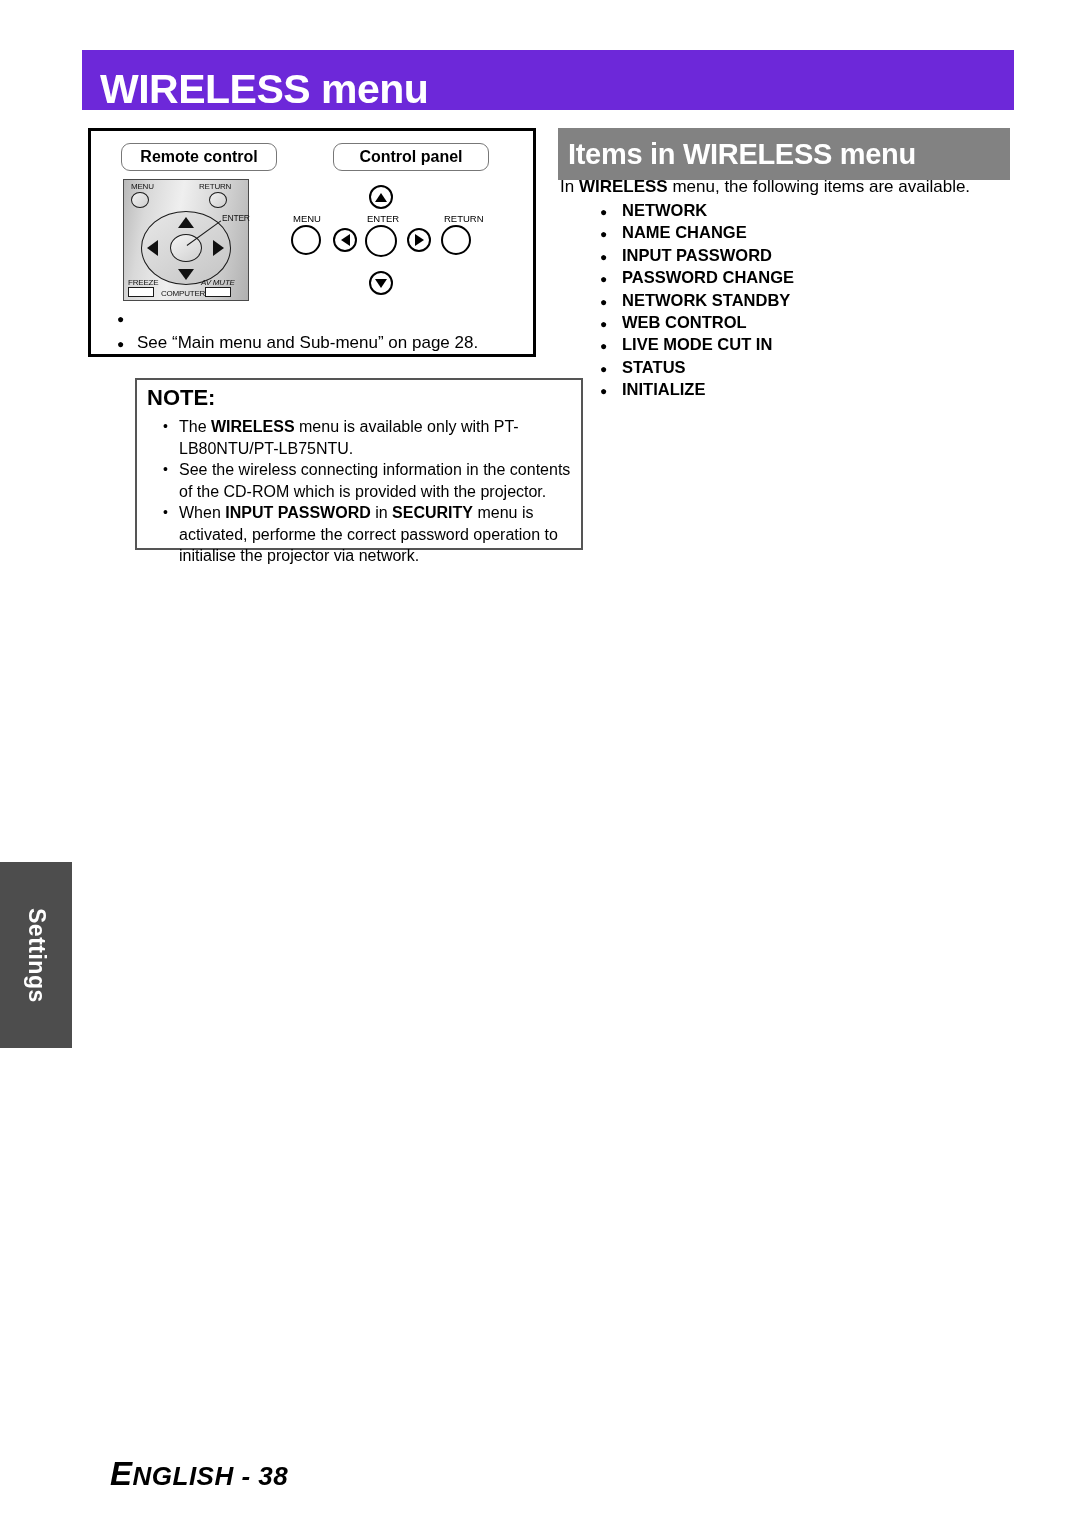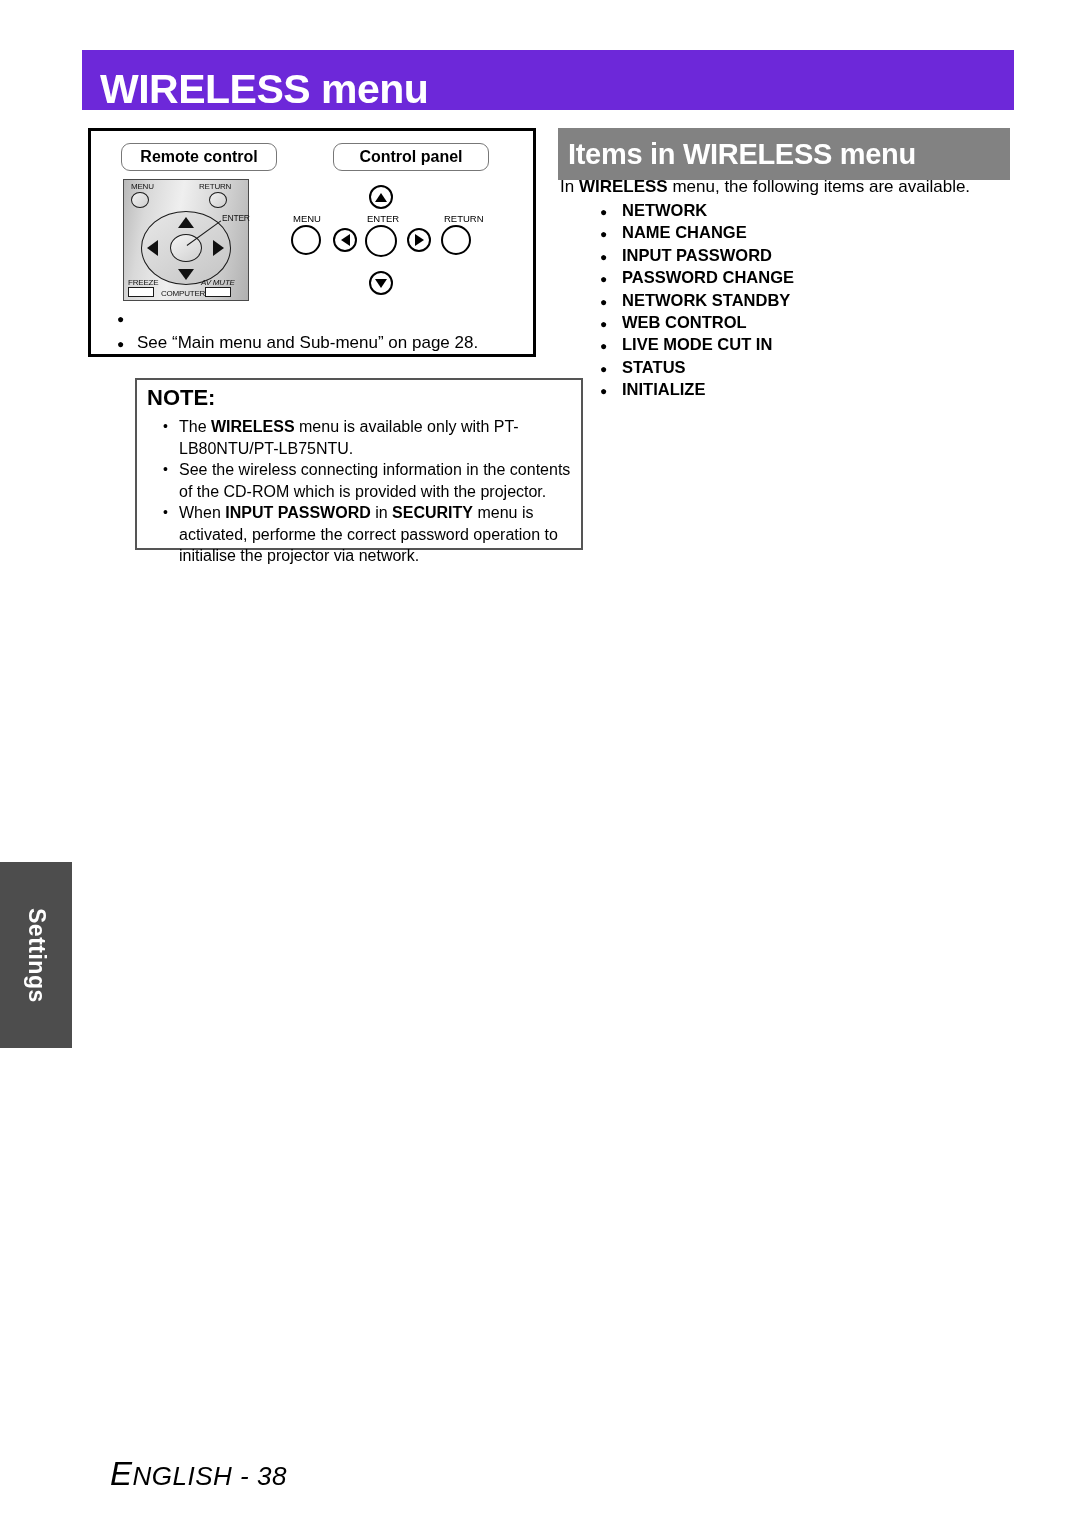--- a/index.html
+++ b/index.html
@@ -298,21 +298,21 @@
     line-height: 1;
   }
 
   
   #footer {
     position: absolute;
     left: 110px;
     top: 1455px;
     font-size: 33px;
     font-style: italic;
-    font-weight: normal;
+    font-weight: bold;
     letter-spacing: 0.5px;
     white-space: nowrap;
   }
   #footer .big { font-size: 33px; }
   #footer .small-caps { font-size: 26px; }
 
   b { font-weight: bold; }
 </style>
 </head>
 <body>

